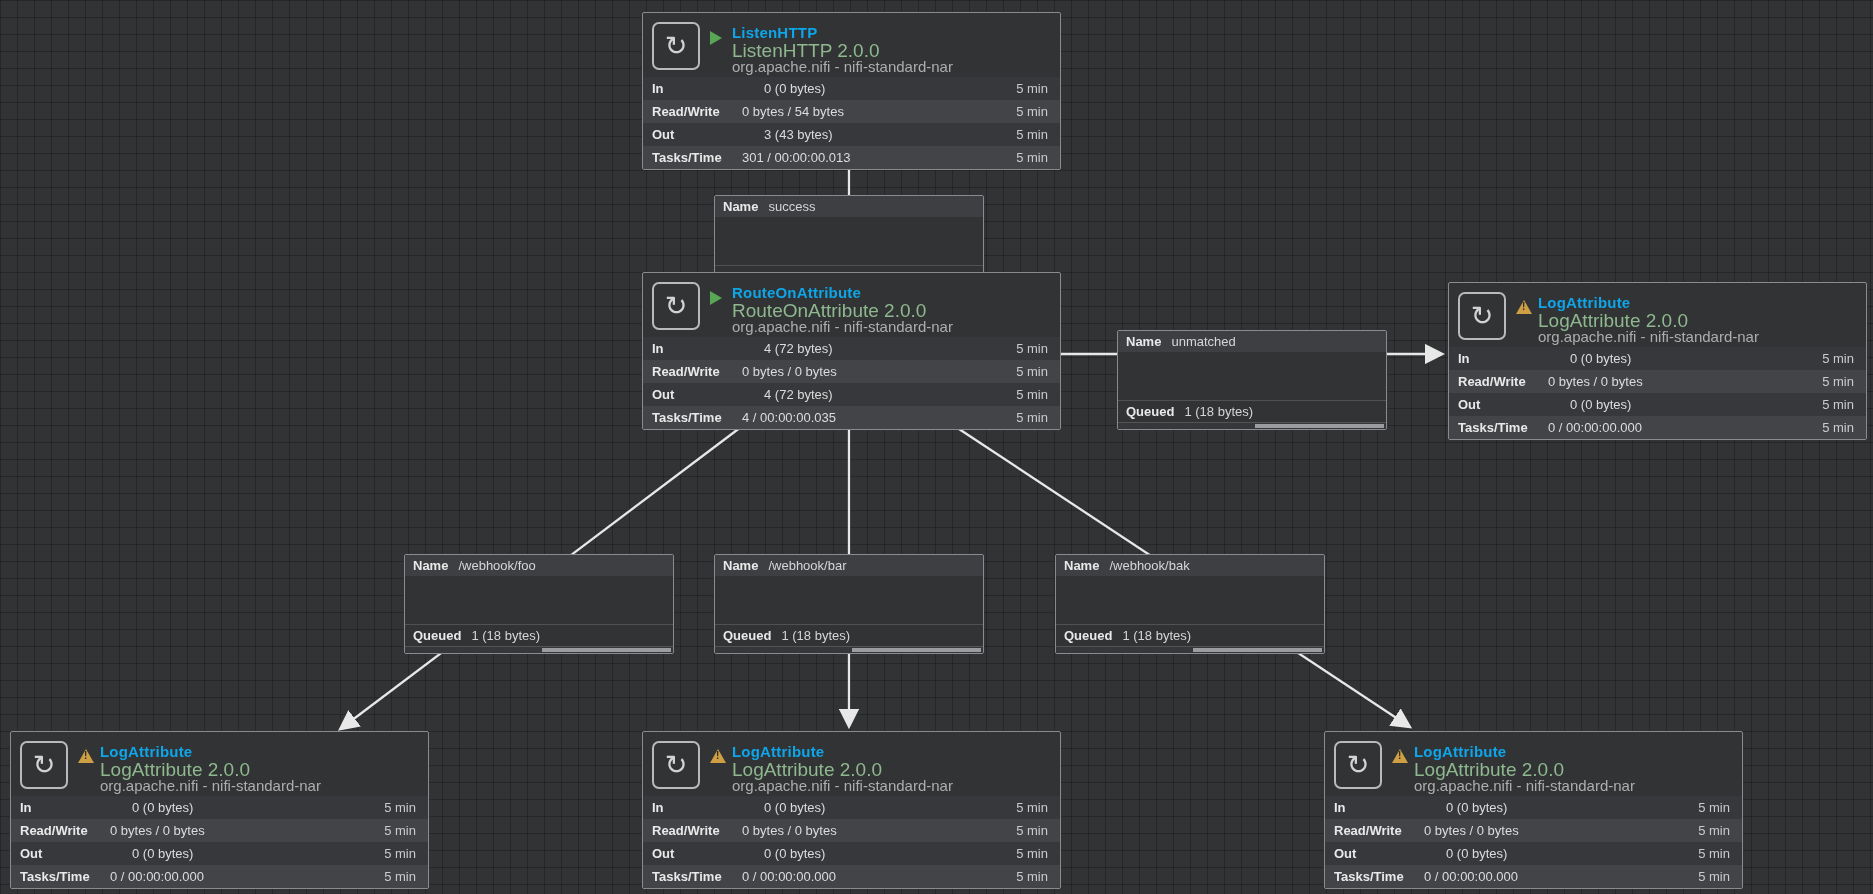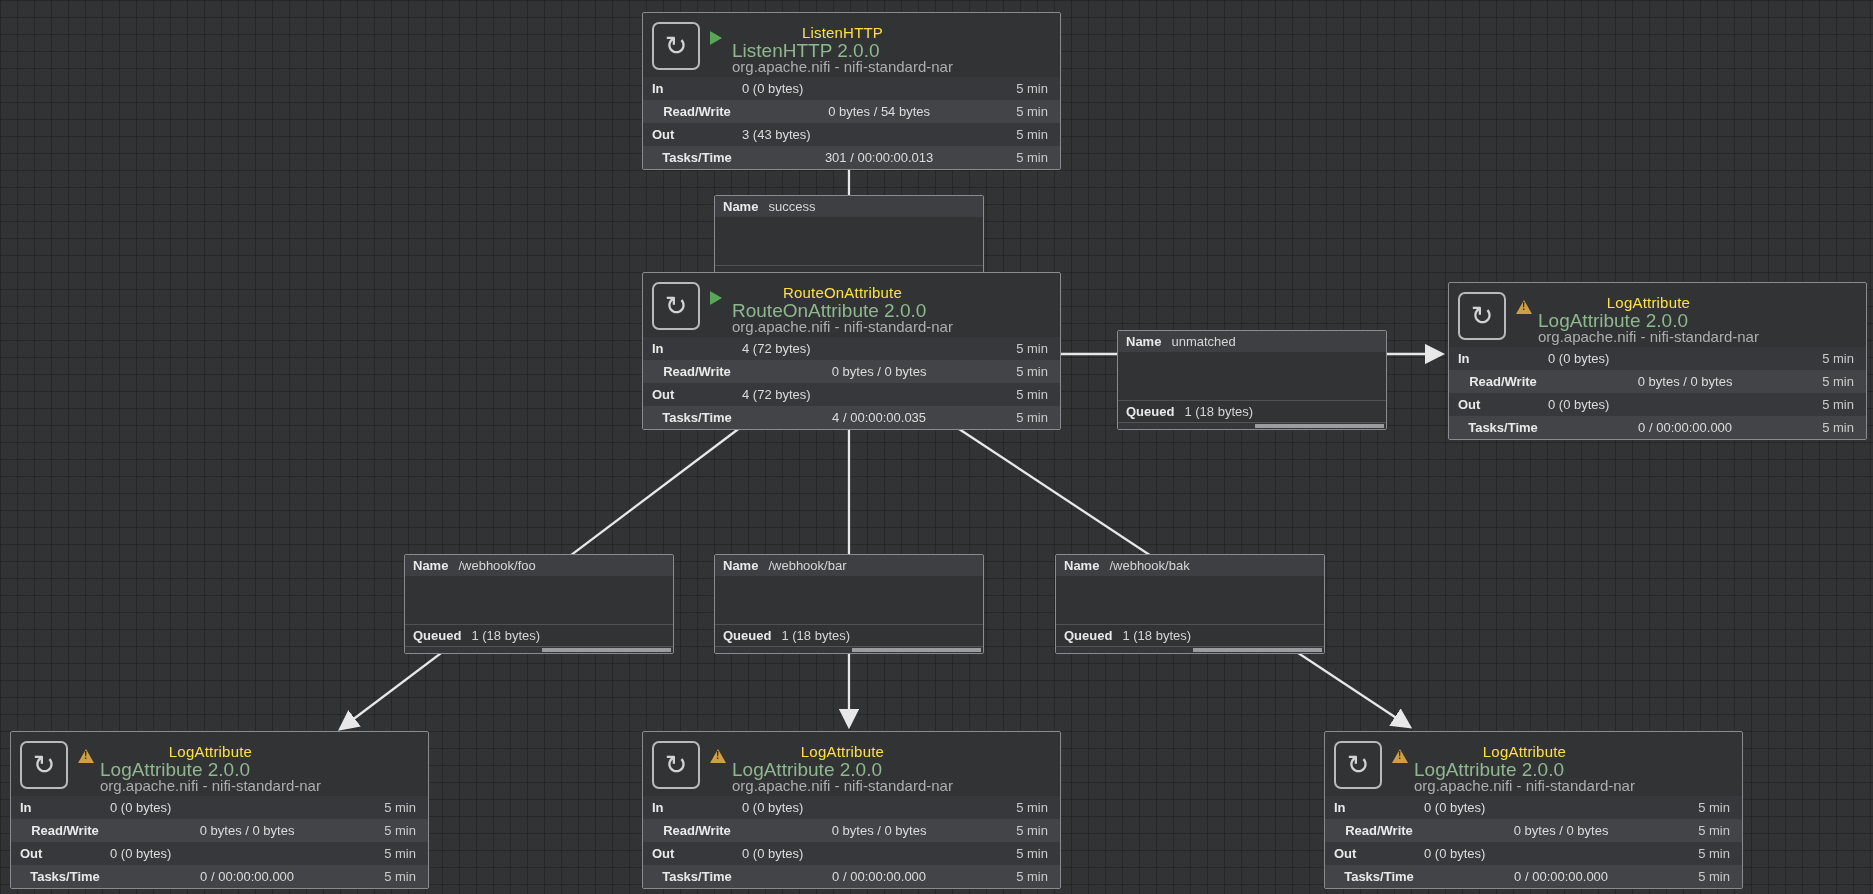--- a/index.html
+++ b/index.html
@@ -37,30 +37,30 @@
   .p-status.warn{
     position:absolute;width:0;height:0;top:17px;
     border-left:8px solid transparent;border-right:8px solid transparent;
     border-bottom:14px solid #cf9f44;
   }
   .p-status.warn::after{
     content:"!";position:absolute;left:-2px;top:2px;
     font-size:10px;font-weight:700;color:#2c2c2c;line-height:1;
   }
   .p-titles{position:absolute;left:89px;top:10px;}
-  .p-name{font-size:15px;font-weight:400;color:#fde047;line-height:19px;letter-spacing:.2px;text-align:center;}
+  .p-name{font-size:15px;font-weight:700;color:#0ea5e9;line-height:19px;letter-spacing:.2px;}
   .p-type{font-size:19px;color:#8fb88f;line-height:17px;}
   .p-bundle{font-size:15px;color:#aeaeae;line-height:15px;}
 
   .stat-row{
     display:flex;align-items:center;height:23px;
     padding:0 12px 0 9px;font-size:13px;
   }
-  .stat-row.odd{background:#36383b;}
-  .stat-row.even{background:#424448;text-align:center;}
+  .stat-row.odd{background:#36383b;gap:22px;}
+  .stat-row.even{background:#424448;}
   .stat-label{width:90px;font-weight:700;color:#e9e9e9;}
   .stat-value{flex:1;color:#dcdcdc;}
   .stat-window{margin-left:auto;color:#cbcbcb;}
 
   
   .conn-label{
     position:absolute;width:270px;z-index:2;
     background:#313335;border:1px solid #8a8b8e;border-radius:2px;
     box-sizing:border-box;
   }

